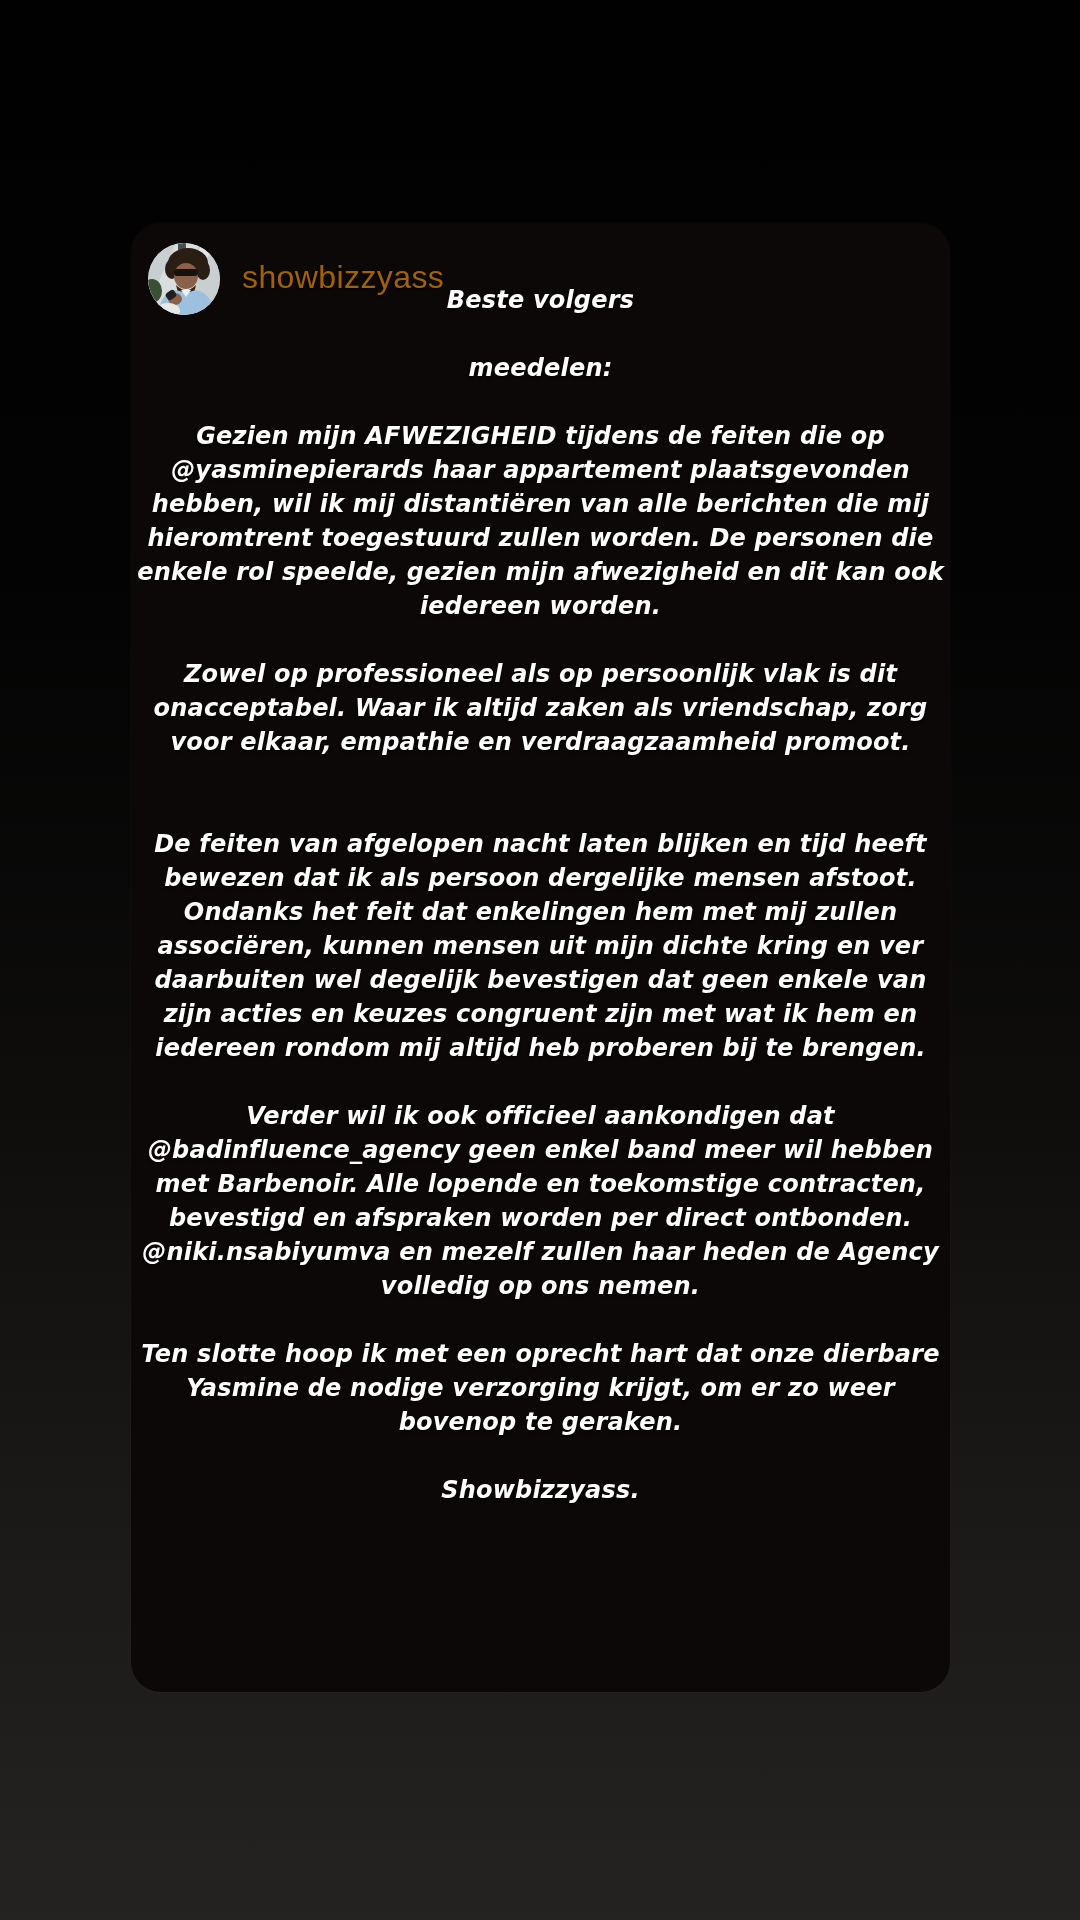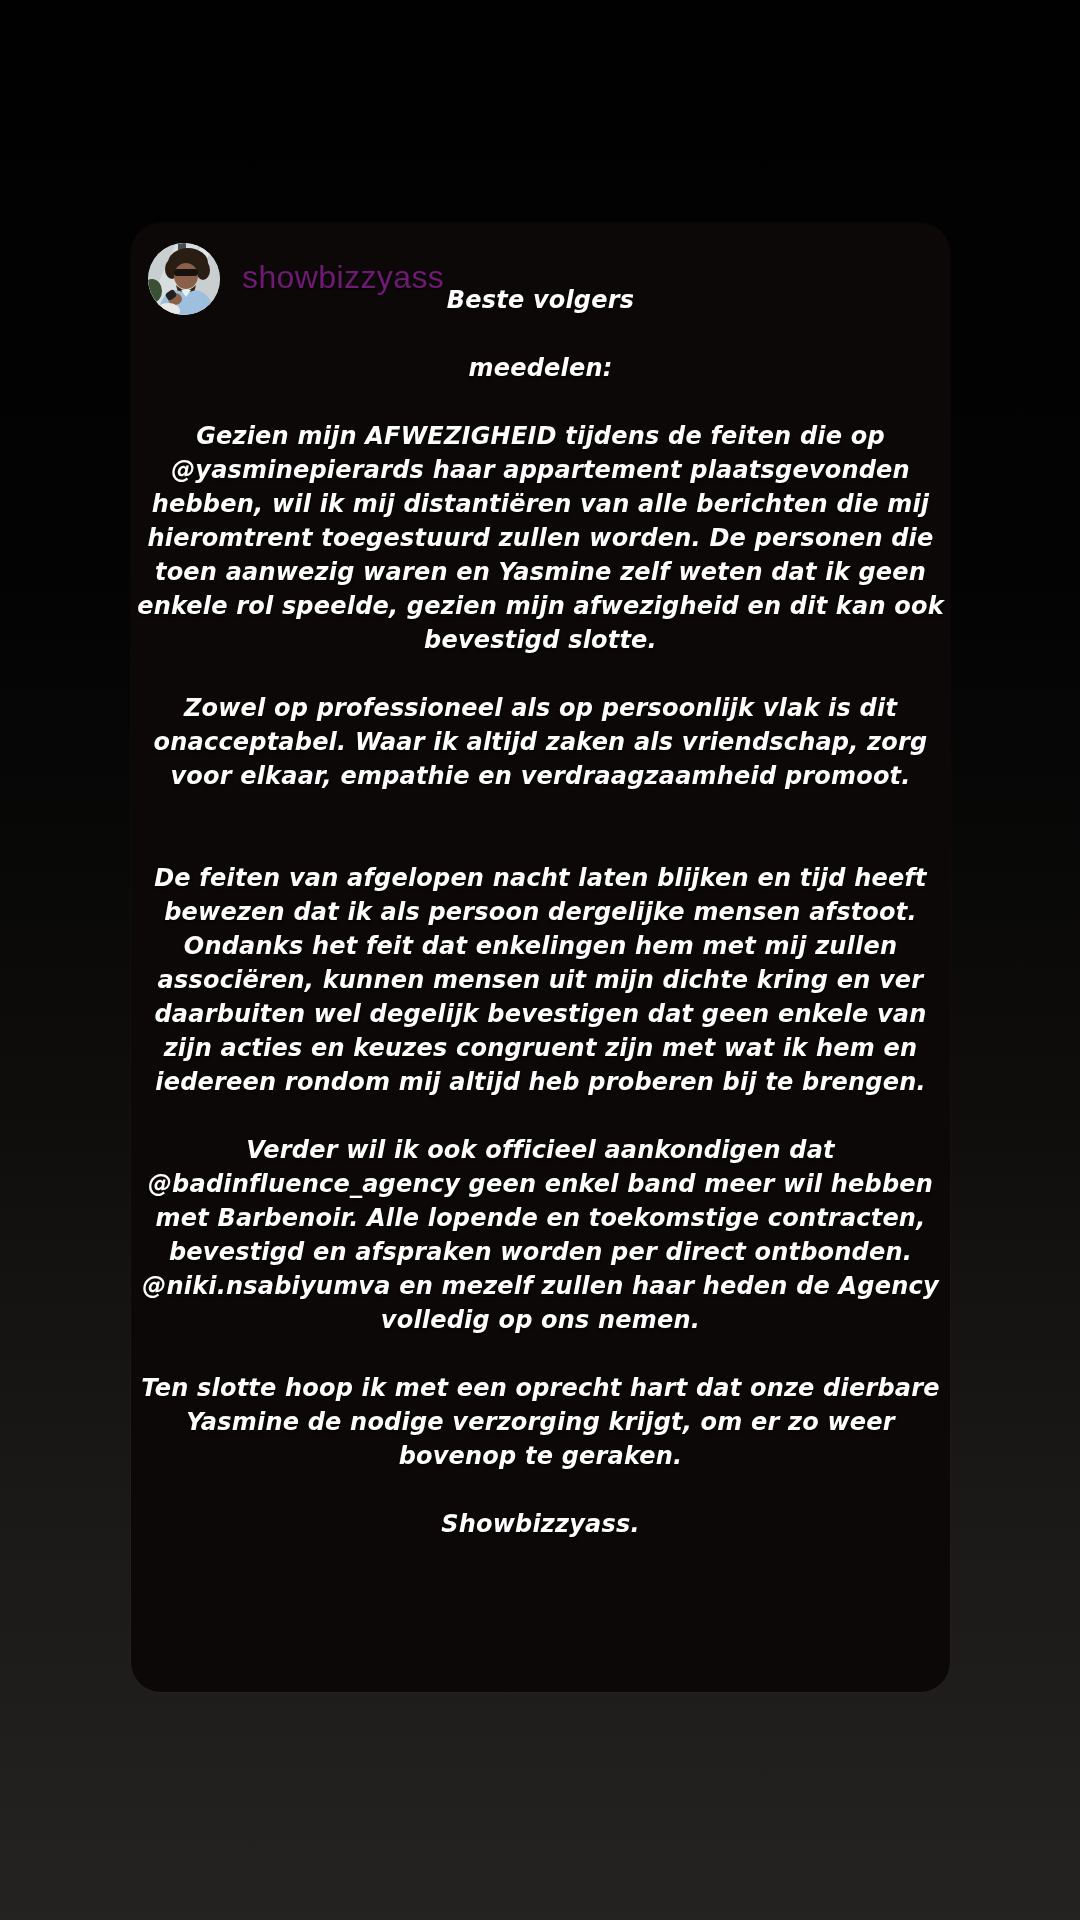--- a/index.html
+++ b/index.html
@@ -13,21 +13,21 @@
     background:#0b0807;border-radius:30px;
     box-shadow:0 0 0 1px rgba(255,255,255,0.02);
   }
   .header{position:absolute;left:148px;top:243px;height:72px;display:flex;align-items:center;z-index:3;}
   .avatar{
     width:72px;height:72px;border-radius:50%;overflow:hidden;flex:0 0 auto;
     background:#c9ced1;
   }
   .avatar svg{display:block;width:72px;height:72px;}
   .username{
-    margin-left:22px;color:#701a75;font-size:32px;font-weight:400;letter-spacing:0.4px;
+    margin-left:22px;color:#a16207;font-size:32px;font-weight:400;letter-spacing:0.4px;
     text-shadow:0 1px 2px rgba(0,0,0,0.5);white-space:nowrap;position:relative;top:-2px;
   }
   .story-text{
     position:absolute;left:131px;top:283px;width:819px;z-index:2;
     color:#ffffff;font-family:"DejaVu Sans", sans-serif;font-weight:bold;font-style:italic;
     font-size:24px;letter-spacing:0.2px;
     text-shadow:0 2px 3px rgba(0,0,0,0.45);
   }
   .line{height:34px;line-height:34px;display:flex;justify-content:center;}
   .seg{white-space:pre;}
@@ -88,27 +88,24 @@
       <span class="seg mention">@yasminepierards</span>
       <span class="seg"> haar appartement plaatsgevonden</span>
     </div>
     <div class="line">
       <span class="seg">hebben, wil ik mij distantiëren van alle berichten die mij</span>
     </div>
     <div class="line">
       <span class="seg">hieromtrent toegestuurd zullen worden. De personen die</span>
     </div>
     <div class="line">
-      <span class="seg">toen aanwezig waren en Yasmine zelf weten dat ik geen</span>
-    </div>
-    <div class="line">
       <span class="seg">enkele rol speelde, gezien mijn afwezigheid en dit kan ook</span>
     </div>
     <div class="line">
-      <span class="seg">bevestigd slotte.</span>
+      <span class="seg">iedereen worden.</span>
     </div>
     <div class="line"></div>
     <div class="line">
       <span class="seg">Zowel op professioneel als op persoonlijk vlak is dit</span>
     </div>
     <div class="line">
       <span class="seg">onacceptabel. Waar ik altijd zaken als vriendschap, zorg</span>
     </div>
     <div class="line">
       <span class="seg">voor elkaar, empathie en verdraagzaamheid promoot.</span>

